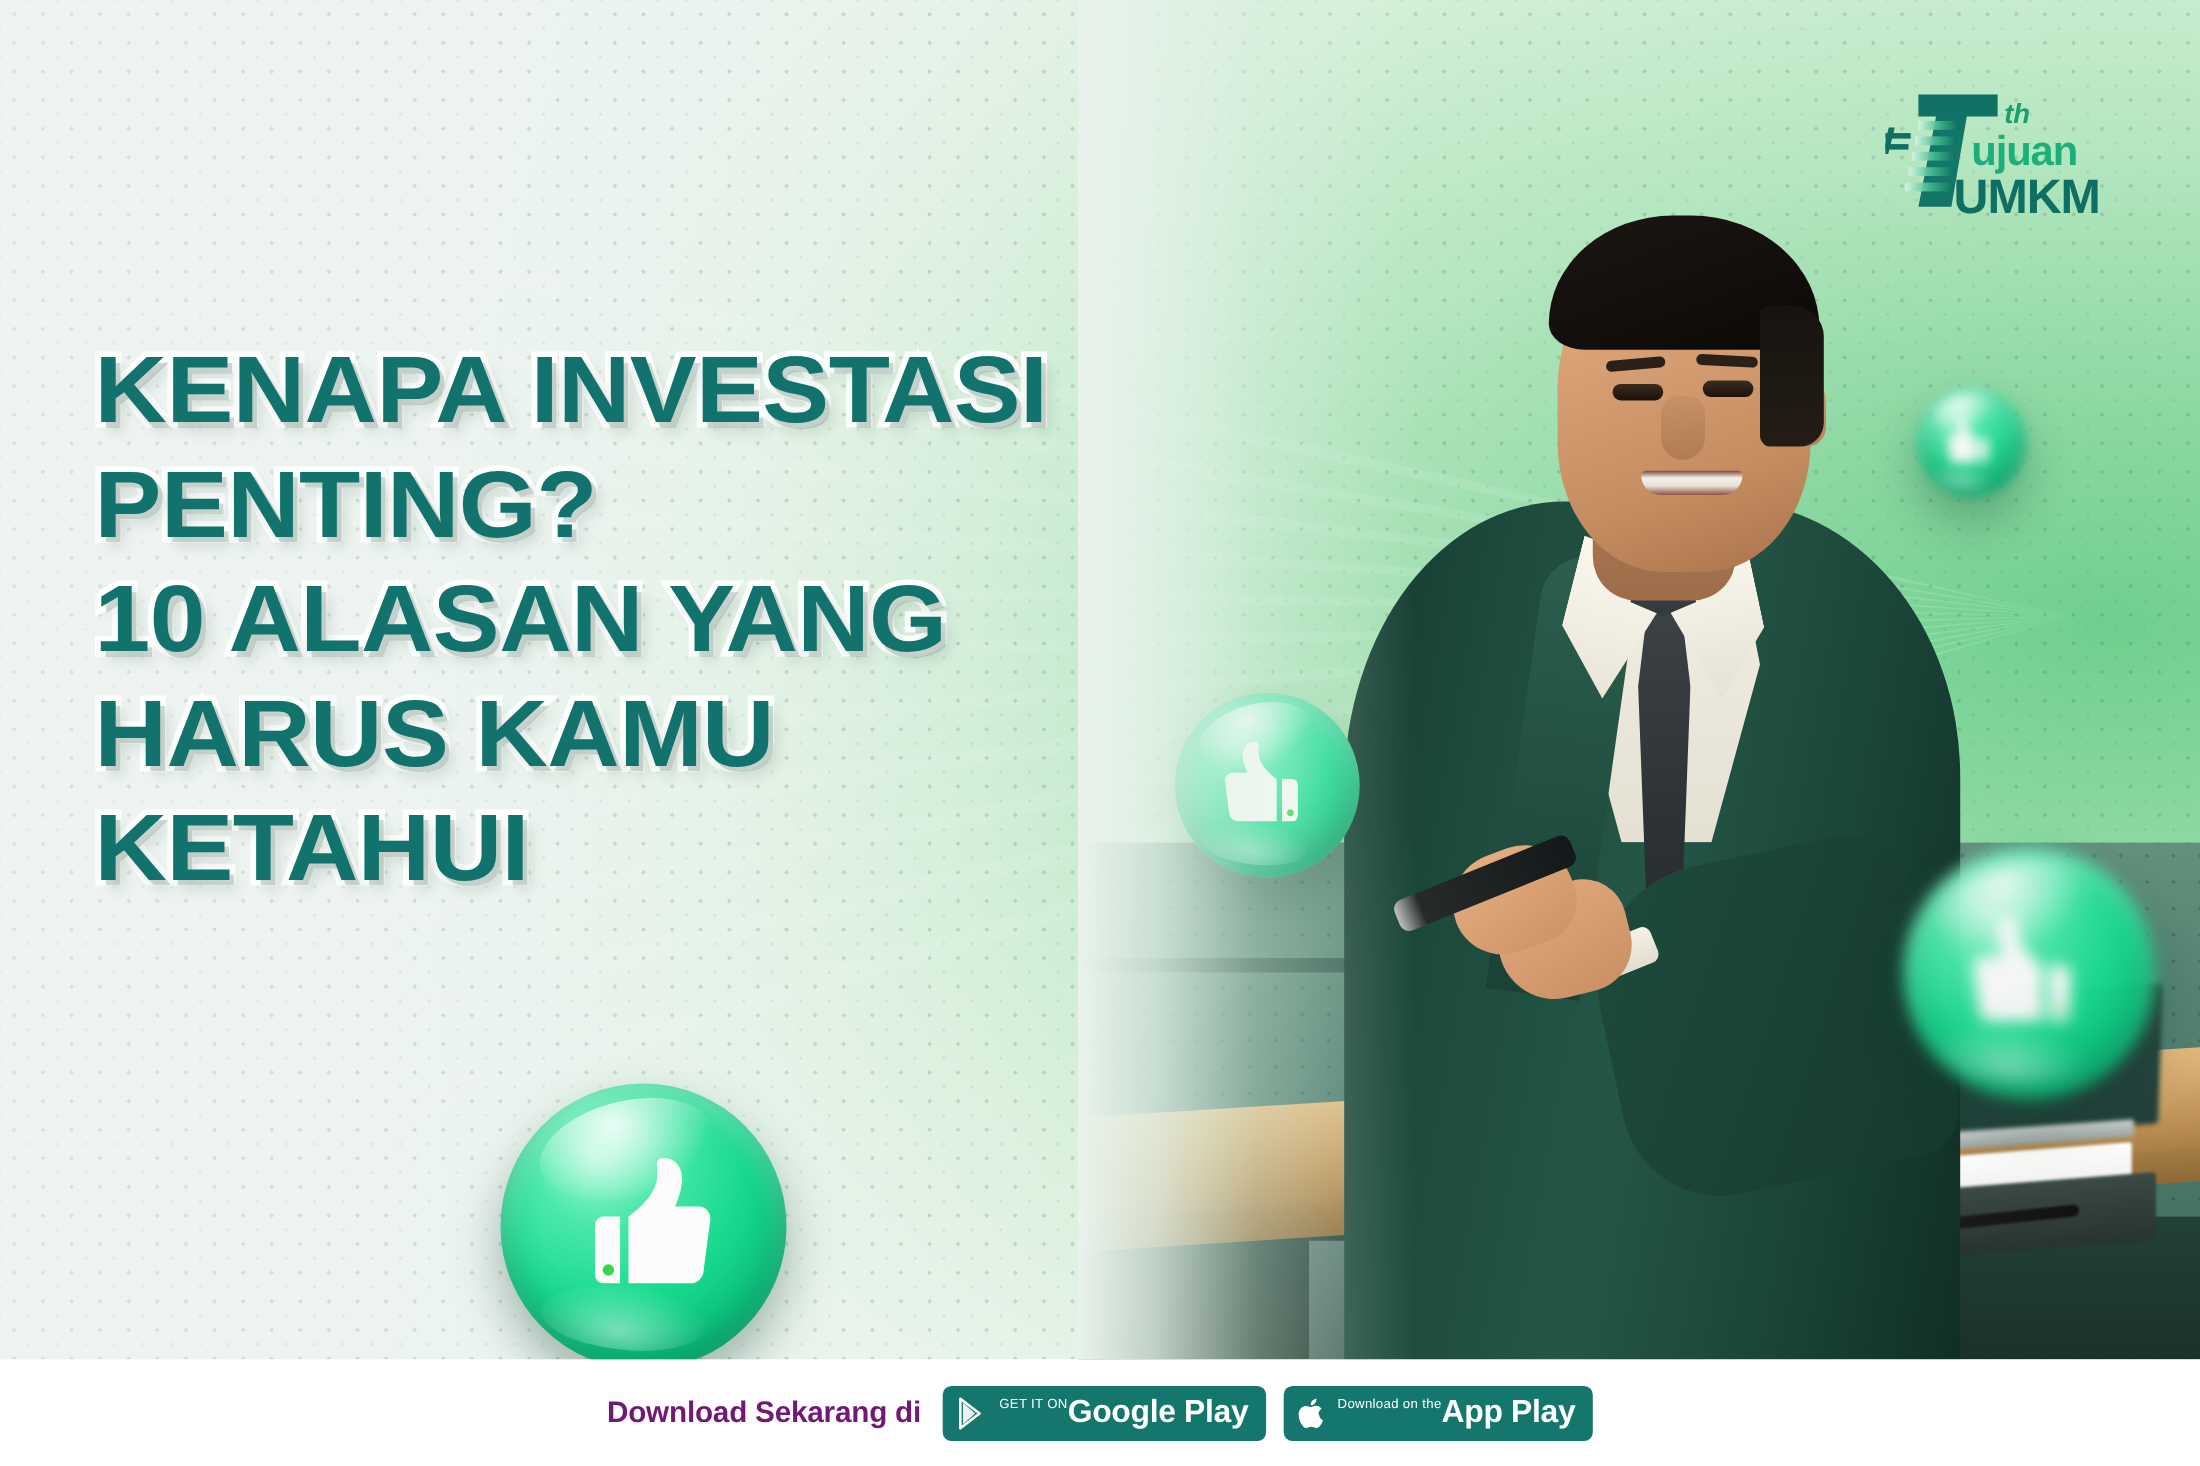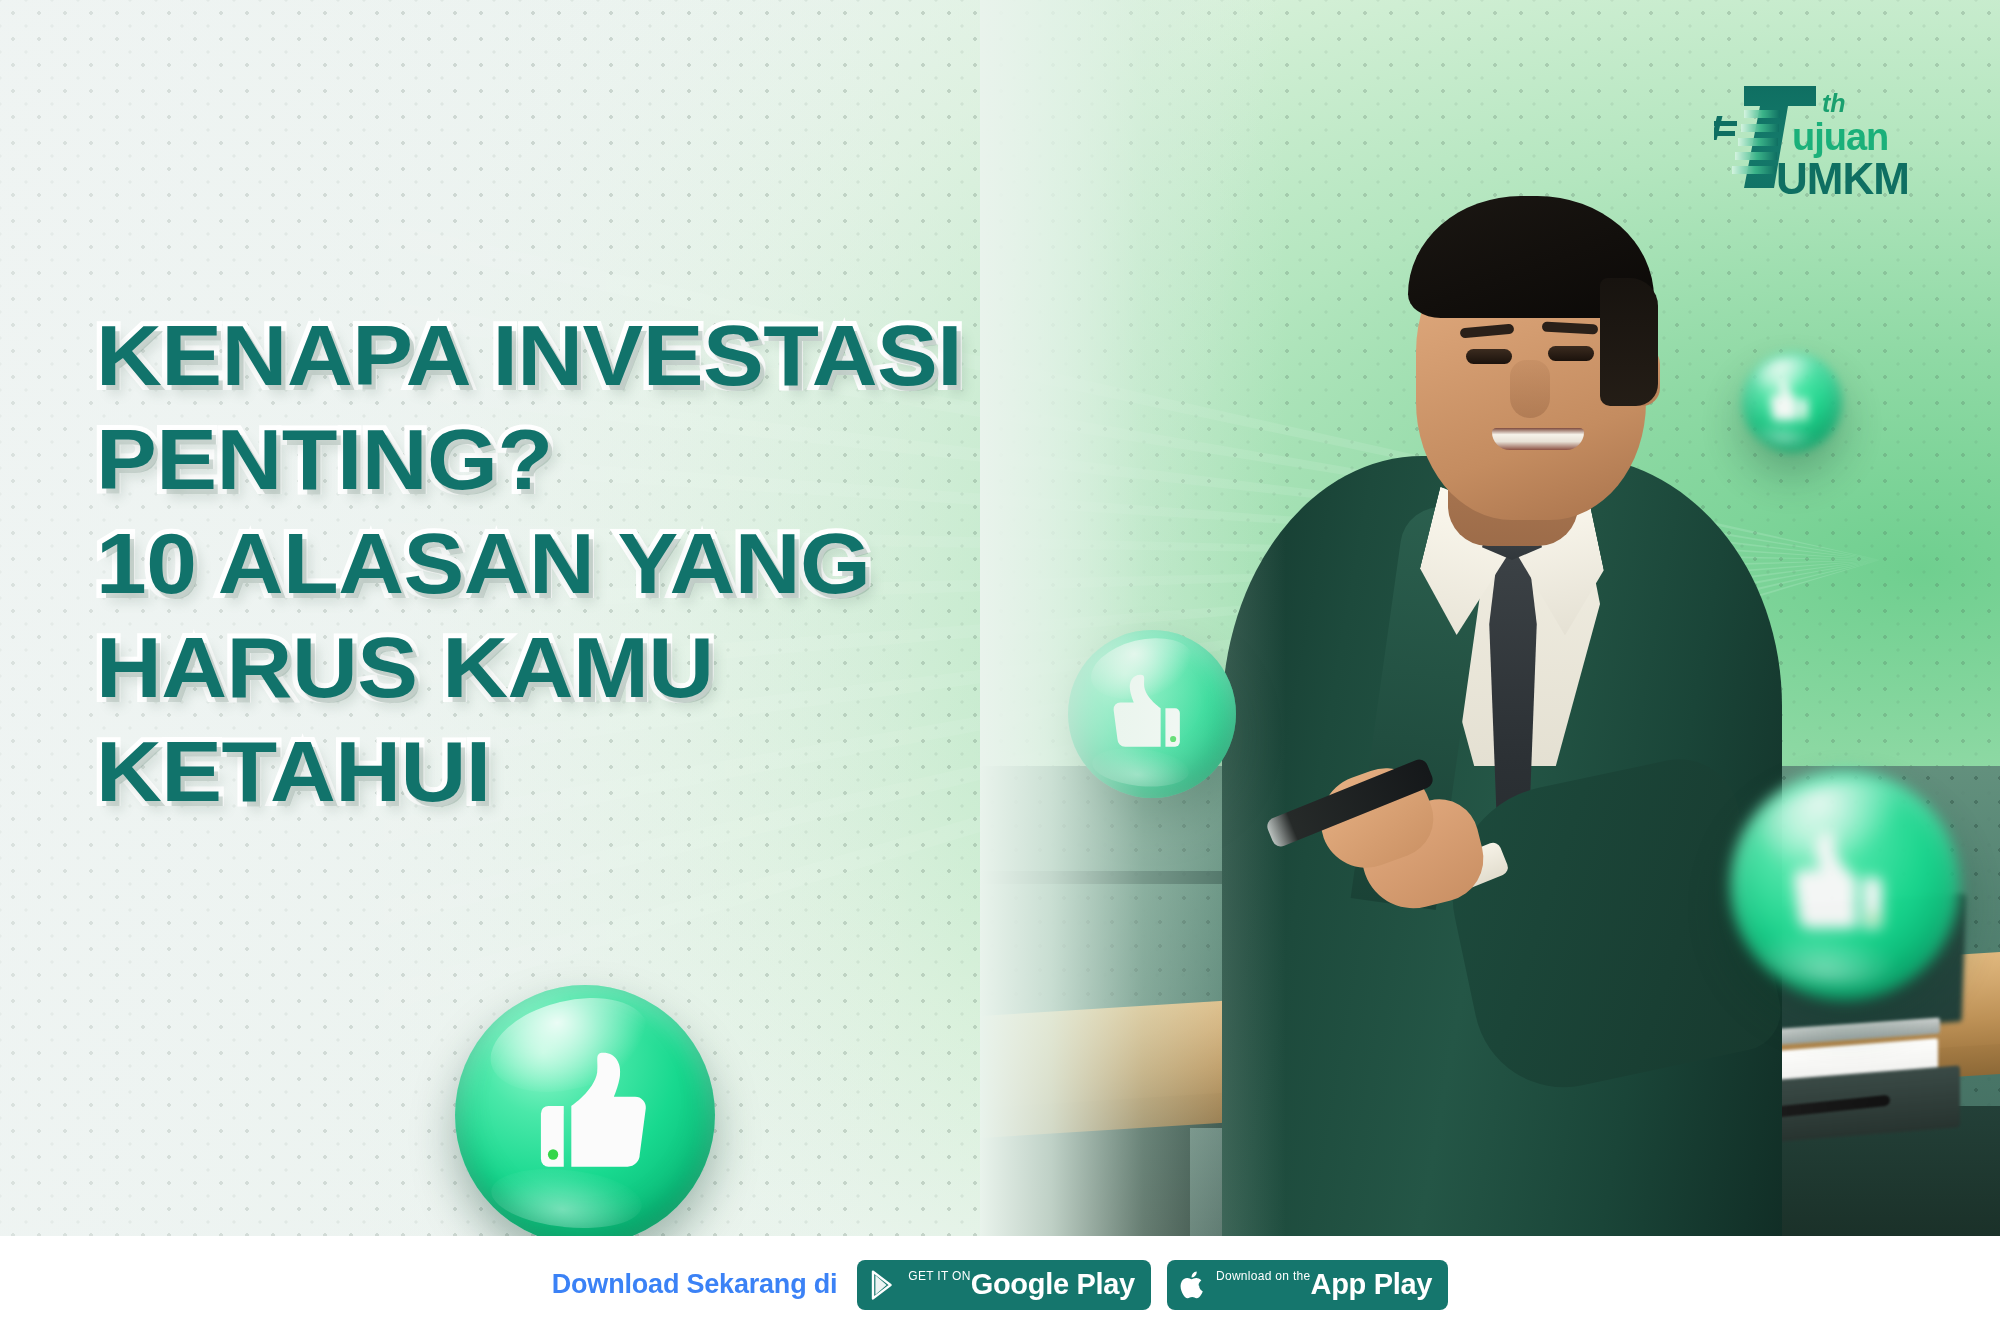--- a/index.html
+++ b/index.html
@@ -317,21 +317,21 @@
     filter:blur(7px); opacity:.96;
   }
   .badge-blur-small{
     left:1742px; top:352px; width:100px; height:100px;
     filter:blur(5px); opacity:.92;
   }
 
   
   .headline{
     position:absolute;
-    left:96px; top:312px;
+    left:86px; top:312px;
     width:1120px;
     z-index:30;
   }
   .headline .line{
     display:block;
     font-family:"Liberation Sans", sans-serif;
     font-weight:700;
     font-size:86px;
     line-height:1.0;
     letter-spacing:-0.5px;
@@ -386,21 +386,21 @@
     width:2000px; height:97px;
     background:#ffffff;
     display:flex; align-items:center; justify-content:center;
     gap:16px;
     z-index:50;
   }
   .footer-label{
     font-family:"Liberation Sans", sans-serif;
     font-weight:700;
     font-size:27px;
-    color:#3b82f6;
+    color:#701a75;
     letter-spacing:-0.2px;
     margin-right:4px;
   }
   .store-badge{
     display:flex; align-items:center; gap:10px;
     background:#15766d;
     border-radius:8px;
     padding:8px 16px 8px 13px;
     height:50px;
     cursor:pointer;

